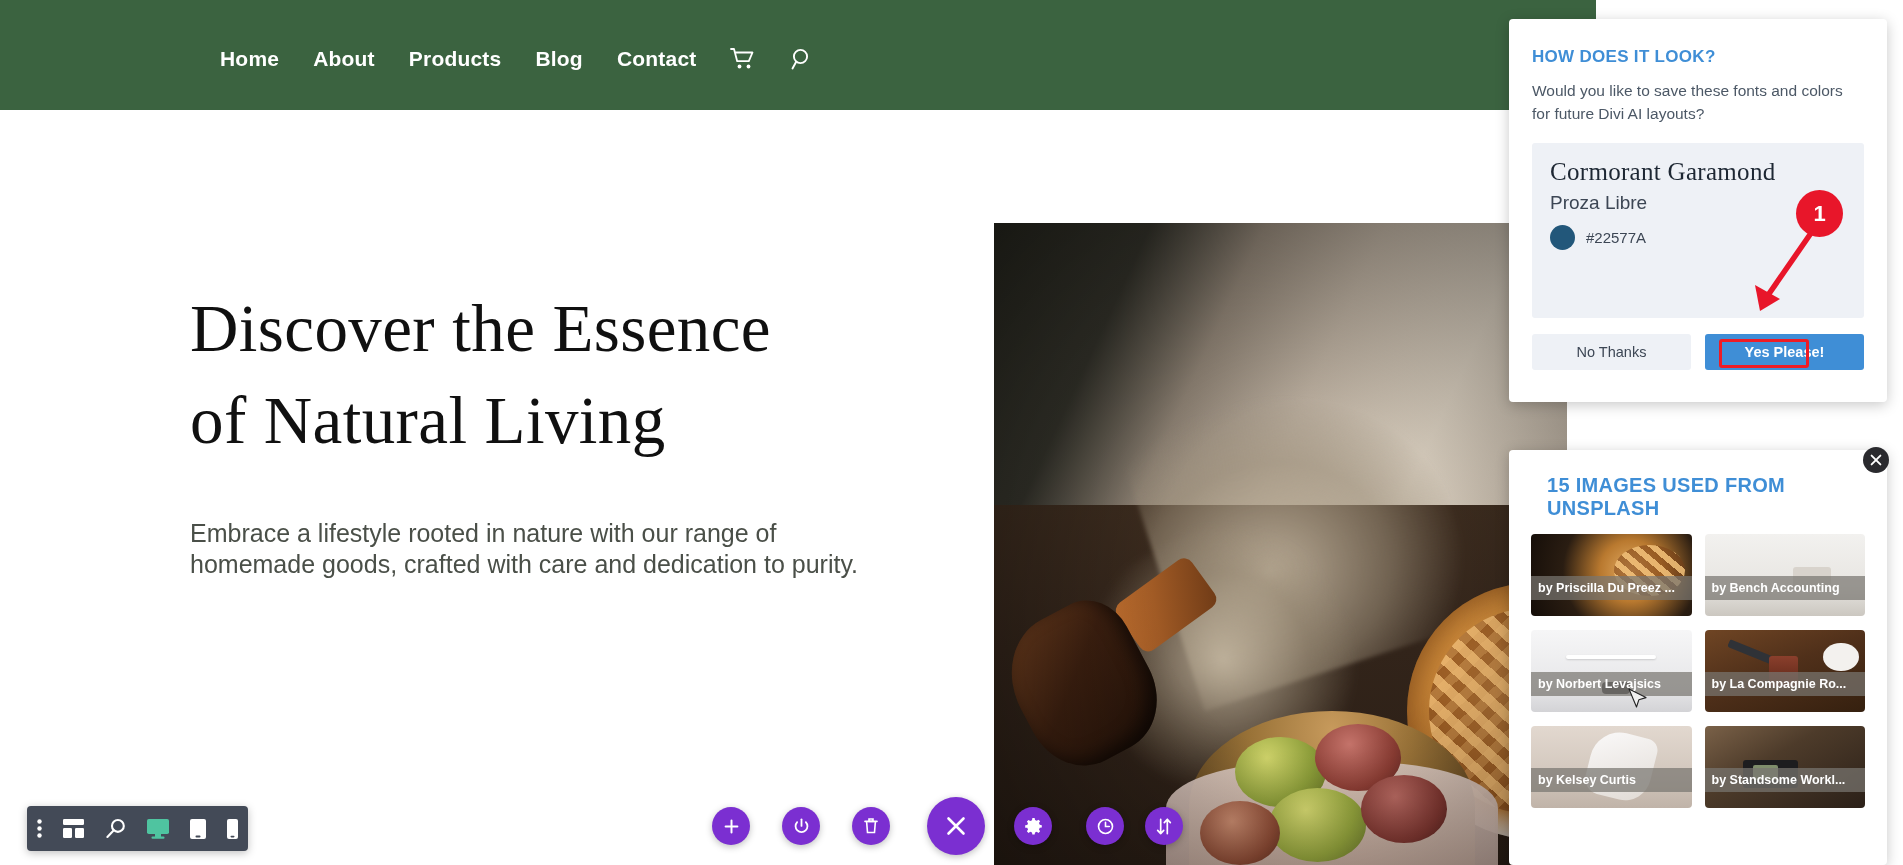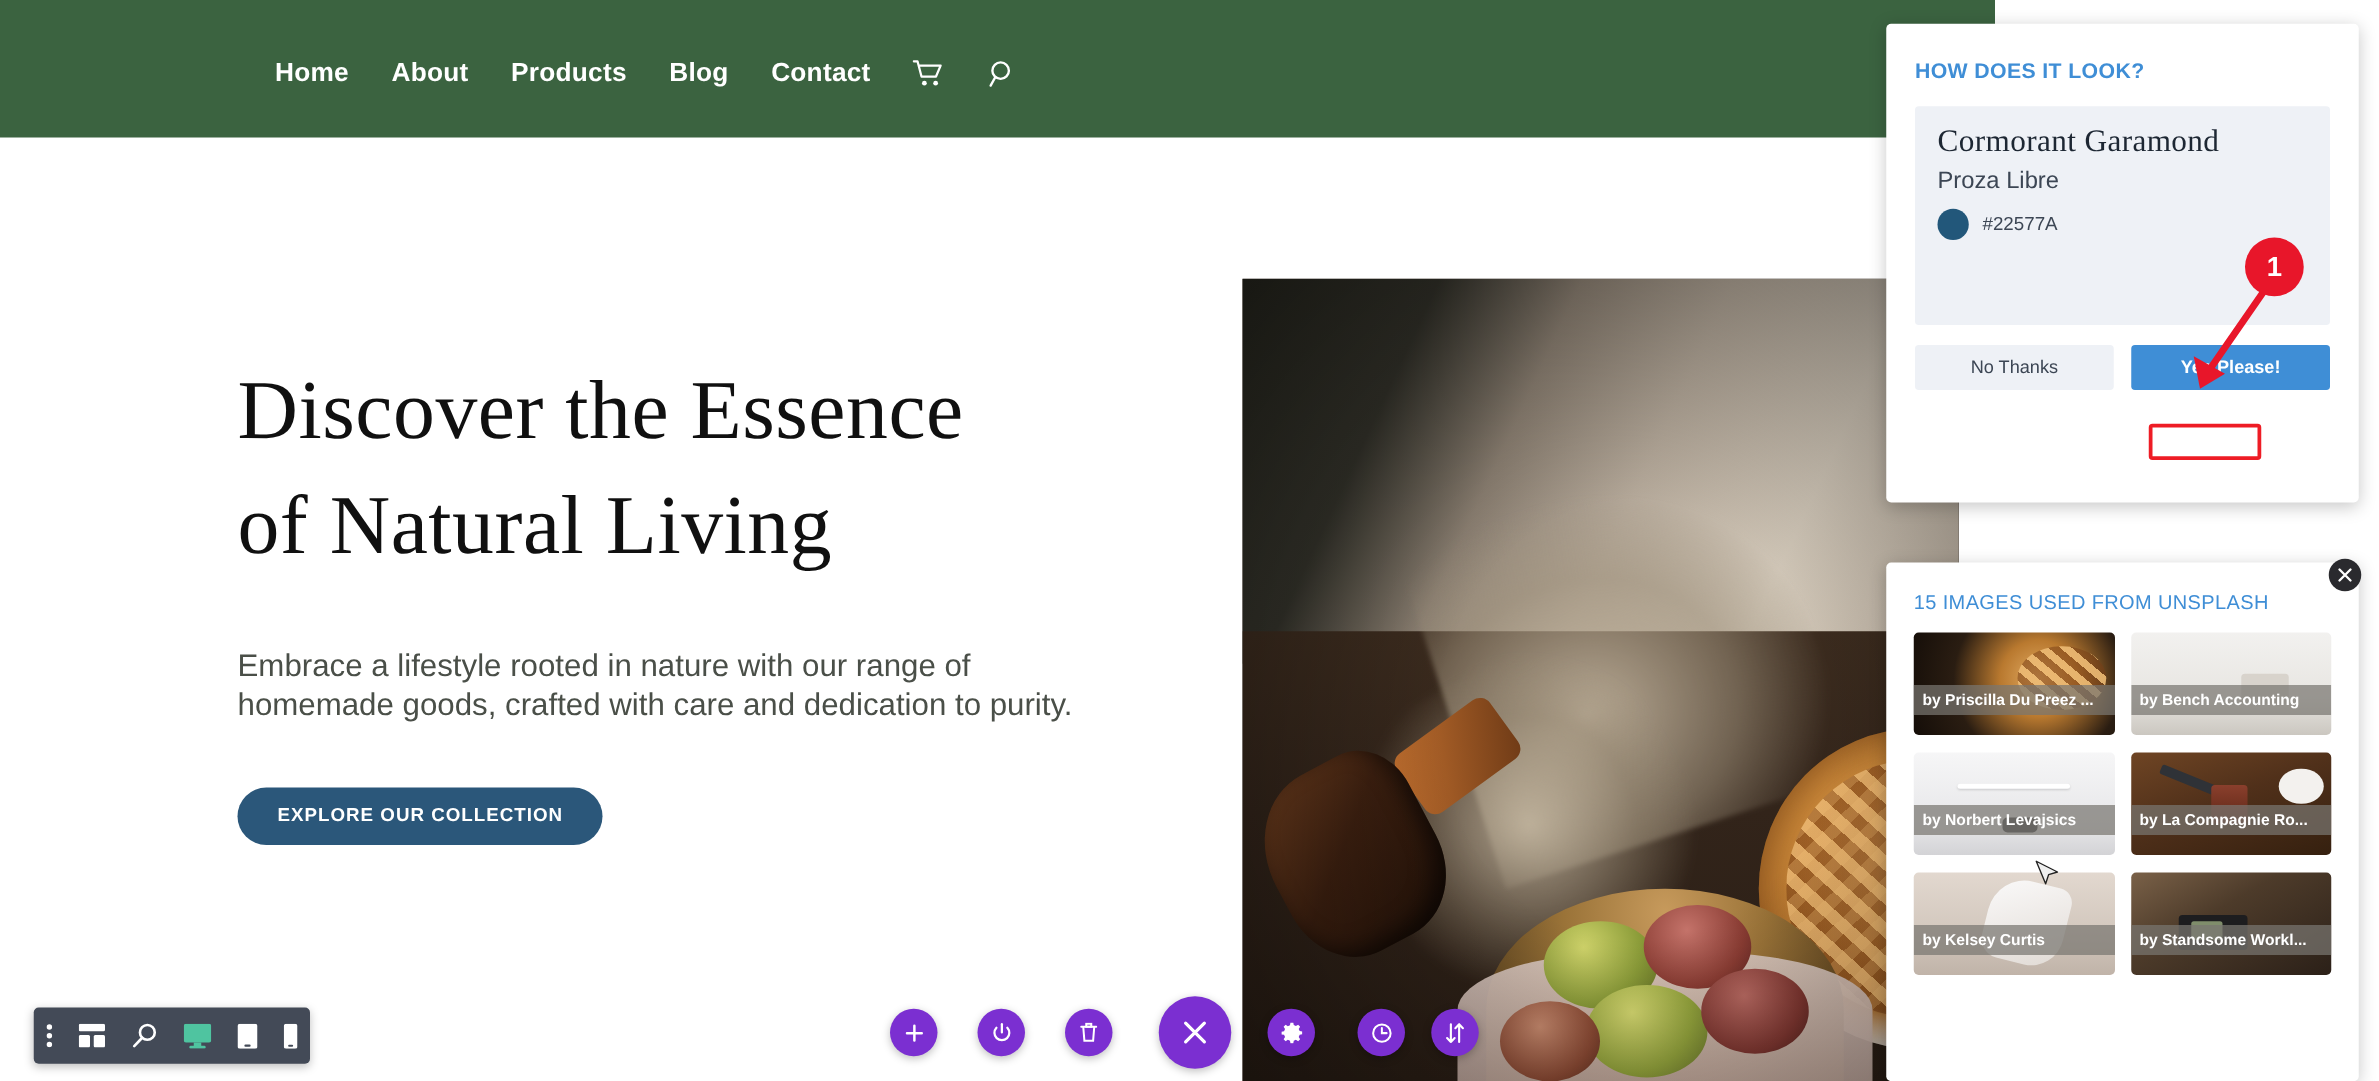--- a/index.html
+++ b/index.html
@@ -186,22 +186,23 @@
   .arrow-svg { position:absolute; left:1740px; top:215px; pointer-events:none; }
 
   
   .us-panel {
     position:absolute; left:1509px; top:450px; width:378px; height:415px;
     background:#ffffff; border-radius:4px;
     box-shadow: 0 3px 14px rgba(0,0,0,.22);
     padding: 24px 22px 0 22px; overflow:hidden;
   }
   .us-title {
-    color:#3f8ed6; font-size:16px; font-weight:normal; letter-spacing:.3px;
+    color:#3f8ed6; font-size:20px; font-weight:bold; letter-spacing:.3px;
     margin-bottom:14px;
+    margin-left:16px;
   }
   .us-grid { display:grid; grid-template-columns: 1fr 1fr; gap:14px 13px; }
   .us-thumb {
     position:relative; height:82px; border-radius:4px; overflow:hidden; cursor:pointer;
     background:#cfcfcf;
   }
   .us-cap {
     position:absolute; left:0; right:0; bottom:16px;
     background: rgba(120,118,112,.72);
     color:#fff; font-size:12.5px; font-weight:bold;
@@ -292,21 +293,20 @@
       <div class="apple" style="left:36%;top:90%;width:14%;height:10%;background:radial-gradient(circle at 40% 32%,#c98b6f,#8b4a34 65%,#5a2d1d);"></div>
       <div class="hp-vignette"></div>
     </div>
   </div>
 
   <h1 class="hero-title">
     <span>Discover the Essence</span><br>
     <span>of Natural Living</span>
   </h1>
   <p class="hero-sub">Embrace a lifestyle rooted in nature with our range of homemade goods, crafted with care and dedication to purity.</p>
-  <button class="hero-btn">EXPLORE OUR COLLECTION</button>
 
   <div class="bl-toolbar">
     <span class="bl-ic">
       <svg width="5" height="19" viewBox="0 0 5 19" fill="#fff">
         <circle cx="2.5" cy="2.5" r="2.2"></circle>
           <circle cx="2.5" cy="9.5" r="2.2"></circle>
           <circle cx="2.5" cy="16.5" r="2.2"></circle>
       </svg>
     </span>
     <span class="bl-ic">
@@ -380,20 +380,21 @@
   </div>
   <div class="cbtn small" style="left:1145px;">
     <svg width="16" height="17" viewBox="0 0 16 18" stroke="#fff" stroke-width="1.8" fill="none" stroke-linecap="round" stroke-linejoin="round">
       <path d="M4.5 1.5v15M1.3 13.2l3.2 3.3 3.2-3.3"></path>
       <path d="M11.5 16.5v-15M8.3 4.8l3.2-3.3 3.2 3.3"></path>
     </svg>
   </div>
 
   <section class="ai-panel">
     <div class="ai-title">HOW DOES IT LOOK?</div>
+    <div class="ai-desc">Would you like to save these fonts and colors for future Divi AI layouts?</div>
 
     <div class="ai-card">
       <div class="ai-font-primary">Cormorant Garamond</div>
       <div class="ai-font-secondary">Proza Libre</div>
 
       <div class="ai-swatch-row">
         <span class="ai-dot" style="background:#22577A"></span>
         <span class="ai-hex">#22577A</span>
       </div>
     </div>

